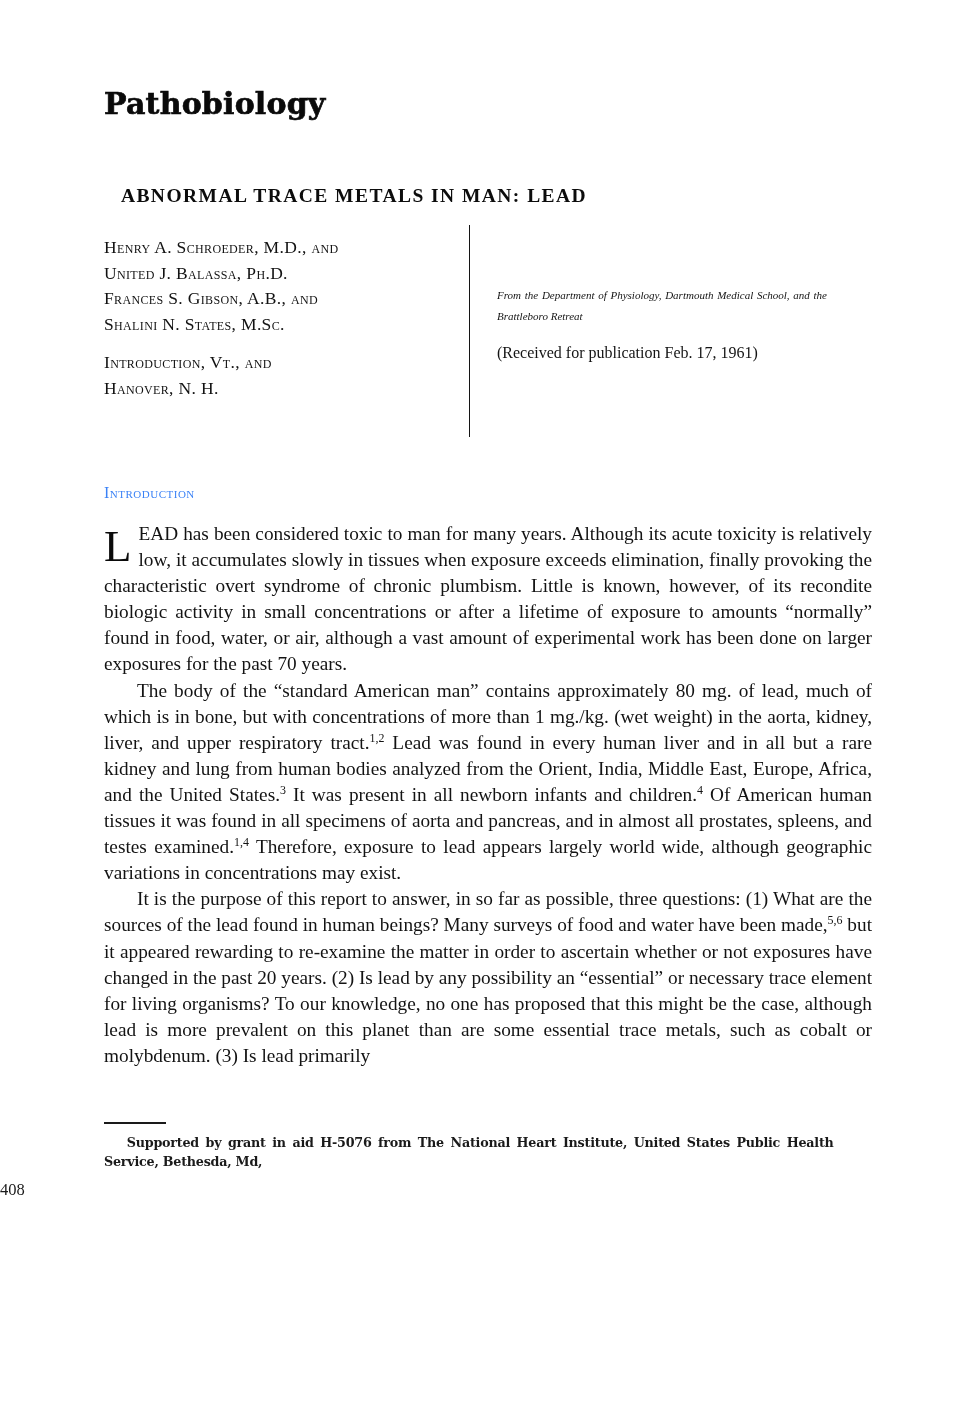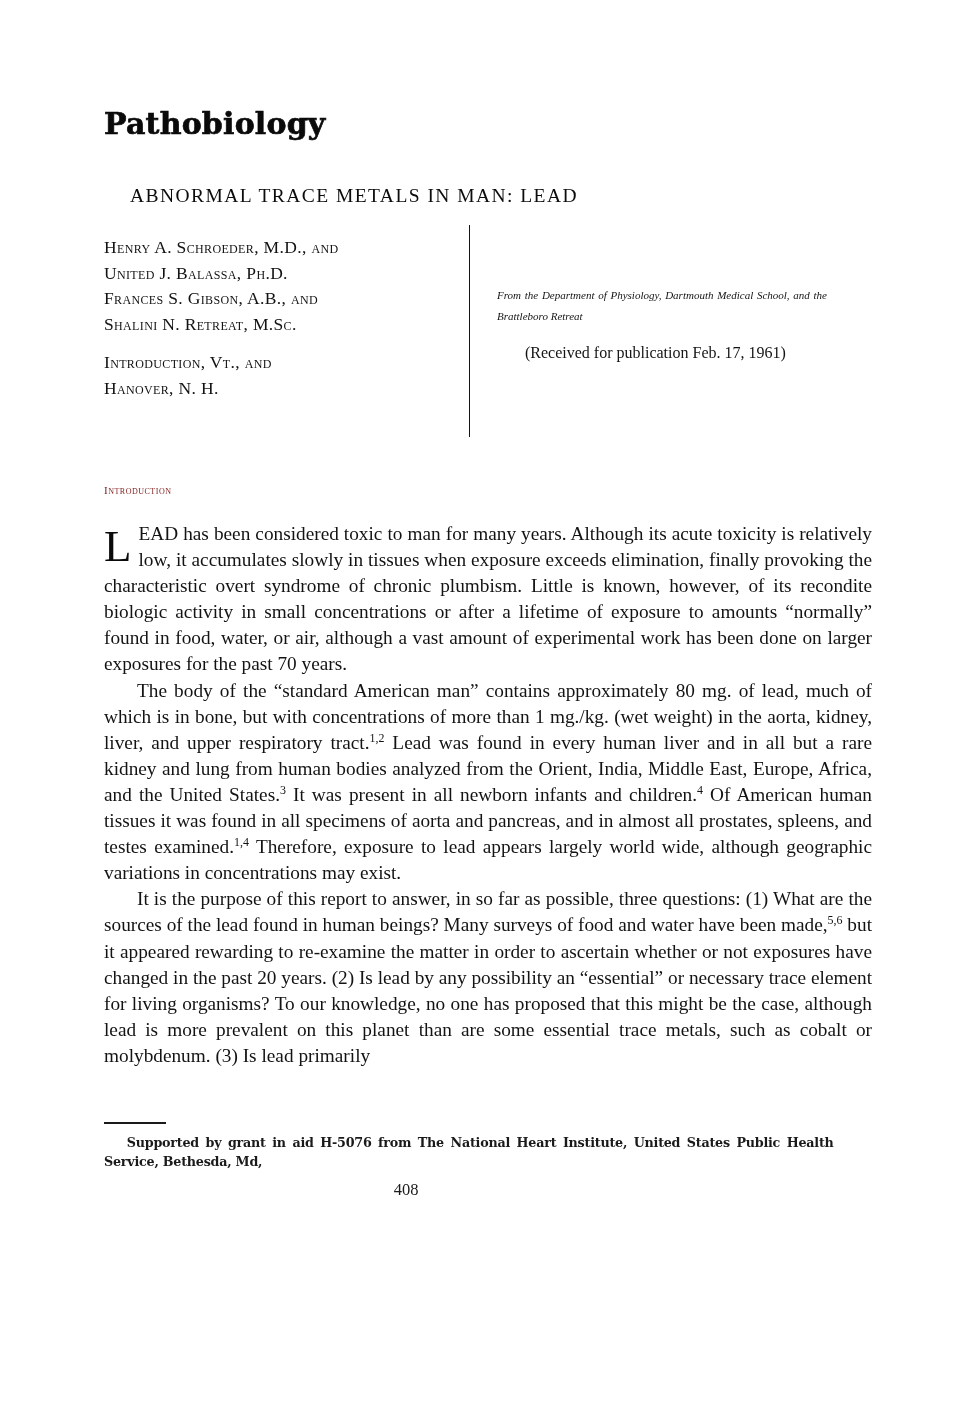--- a/index.html
+++ b/index.html
@@ -21,39 +21,39 @@
     height: 1425px;
     background: #ffffff;
     overflow: hidden;
     box-sizing: border-box;
   }
 
   
   .journal-head {
     position: absolute;
     left: 104px;
-    top: 108px;
+    top: 88px;
     font-family: "DejaVu Serif", "Liberation Serif", serif;
     font-weight: 700;
     font-size: 30px;
     line-height: 1.05;
     letter-spacing: 0.2px;
     color: #0a0a0a;
     -webkit-text-stroke: 0.7px #0a0a0a;
   }
 
   
   .article-title {
     position: absolute;
     left: 104px;
     top: 185px;
     width: 500px;
     text-align: center;
     font-family: "Liberation Serif", "DejaVu Serif", serif;
-    font-weight: 400;
+    font-weight: 700;
     font-size: 19.5px;
     letter-spacing: 1.45px;
     color: #0c0c0c;
     white-space: nowrap;
   }
 
   
   .head-band {
     position: absolute;
     left: 104px;
@@ -104,33 +104,32 @@
     text-align-last: left;
     color: #141414;
   }
 
   .affil-received {
     margin-top: 16px;
     font-family: "Liberation Serif", "DejaVu Serif", serif;
     font-size: 16px;
     line-height: 20px;
     color: #141414;
-    margin-left: 28px;
   }
 
   
   .section-heading {
     position: absolute;
     left: 104px;
     top: 484px;
     font-family: "Liberation Serif", "DejaVu Serif", serif;
-    font-size: 11px;
+    font-size: 16px;
     font-variant: small-caps;
     letter-spacing: 0.5px;
-    color: #7f1d1d;
+    color: #3b82f6;
   }
 
   
   .body-col {
     position: absolute;
     left: 104px;
     top: 521px;
     width: 768px;
   }
 
@@ -192,21 +191,21 @@
     transform: scaleX(0.95);
     transform-origin: left top;
   }
 
   
   .folio {
     position: absolute;
     left: 0;
     top: 1180px;
     width: 812px;
-    text-align: center;
+    text-align: left;
     font-family: "Liberation Serif", "DejaVu Serif", serif;
     font-size: 16.5px;
     color: #1a1a1a;
   }
 </style>
 </head>
 <body>
 
 <div class="page">
 
@@ -215,21 +214,21 @@
   <div class="article-title">ABNORMAL TRACE METALS IN MAN: LEAD</div>
 
   <div class="head-band">
 
     <div class="divider-rule"></div>
 
     <div class="byline">
       <div>Henry A. Schroeder, M.D., and</div>
       <div>United J. Balassa, Ph.D.</div>
       <div>Frances S. Gibson, A.B., and</div>
-      <div>Shalini N. Retreat, M.Sc.</div>
+      <div>Shalini N. States, M.Sc.</div>
       <div class="place-group">
         <div>Introduction, Vt., and</div>
         <div>Hanover, N. H.</div>
       </div>
     </div>
 
     <div class="affil">
       <div class="affil-italic">From the Department of Physiology, Dartmouth Medical School, and the Brattleboro Retreat</div>
       <div class="affil-received">(Received for publication Feb. 17, 1961)</div>
     </div>

